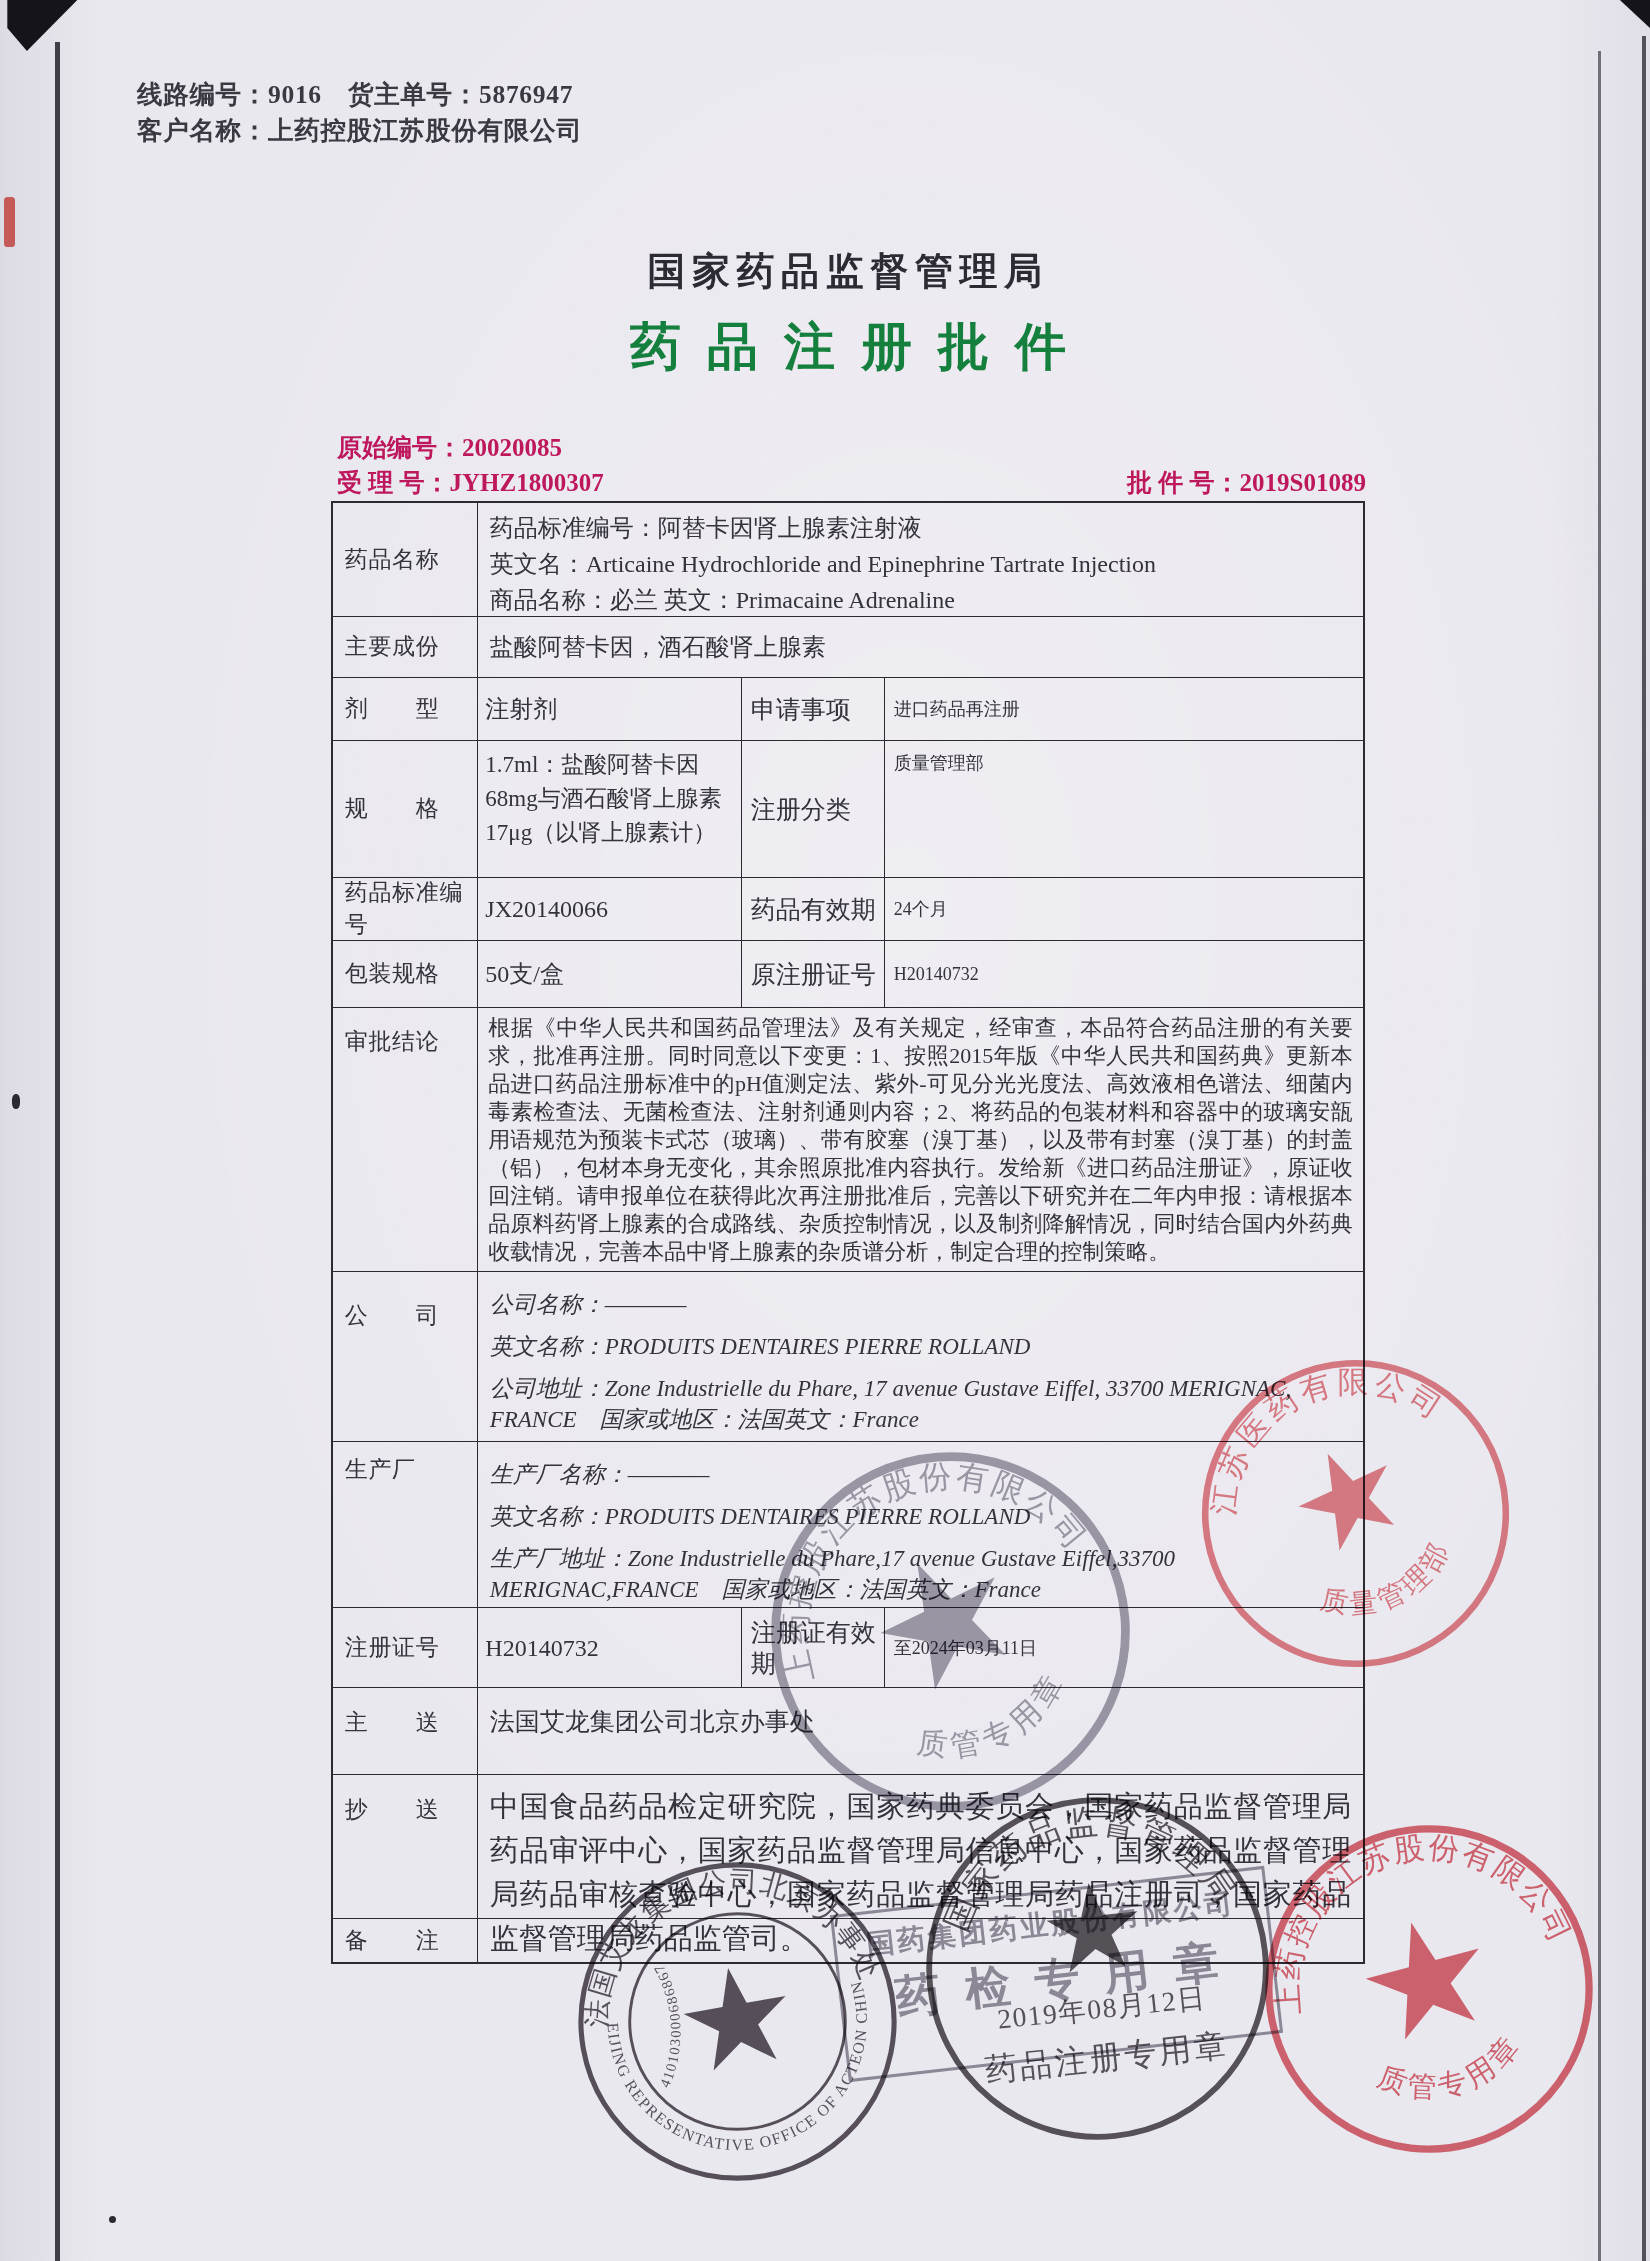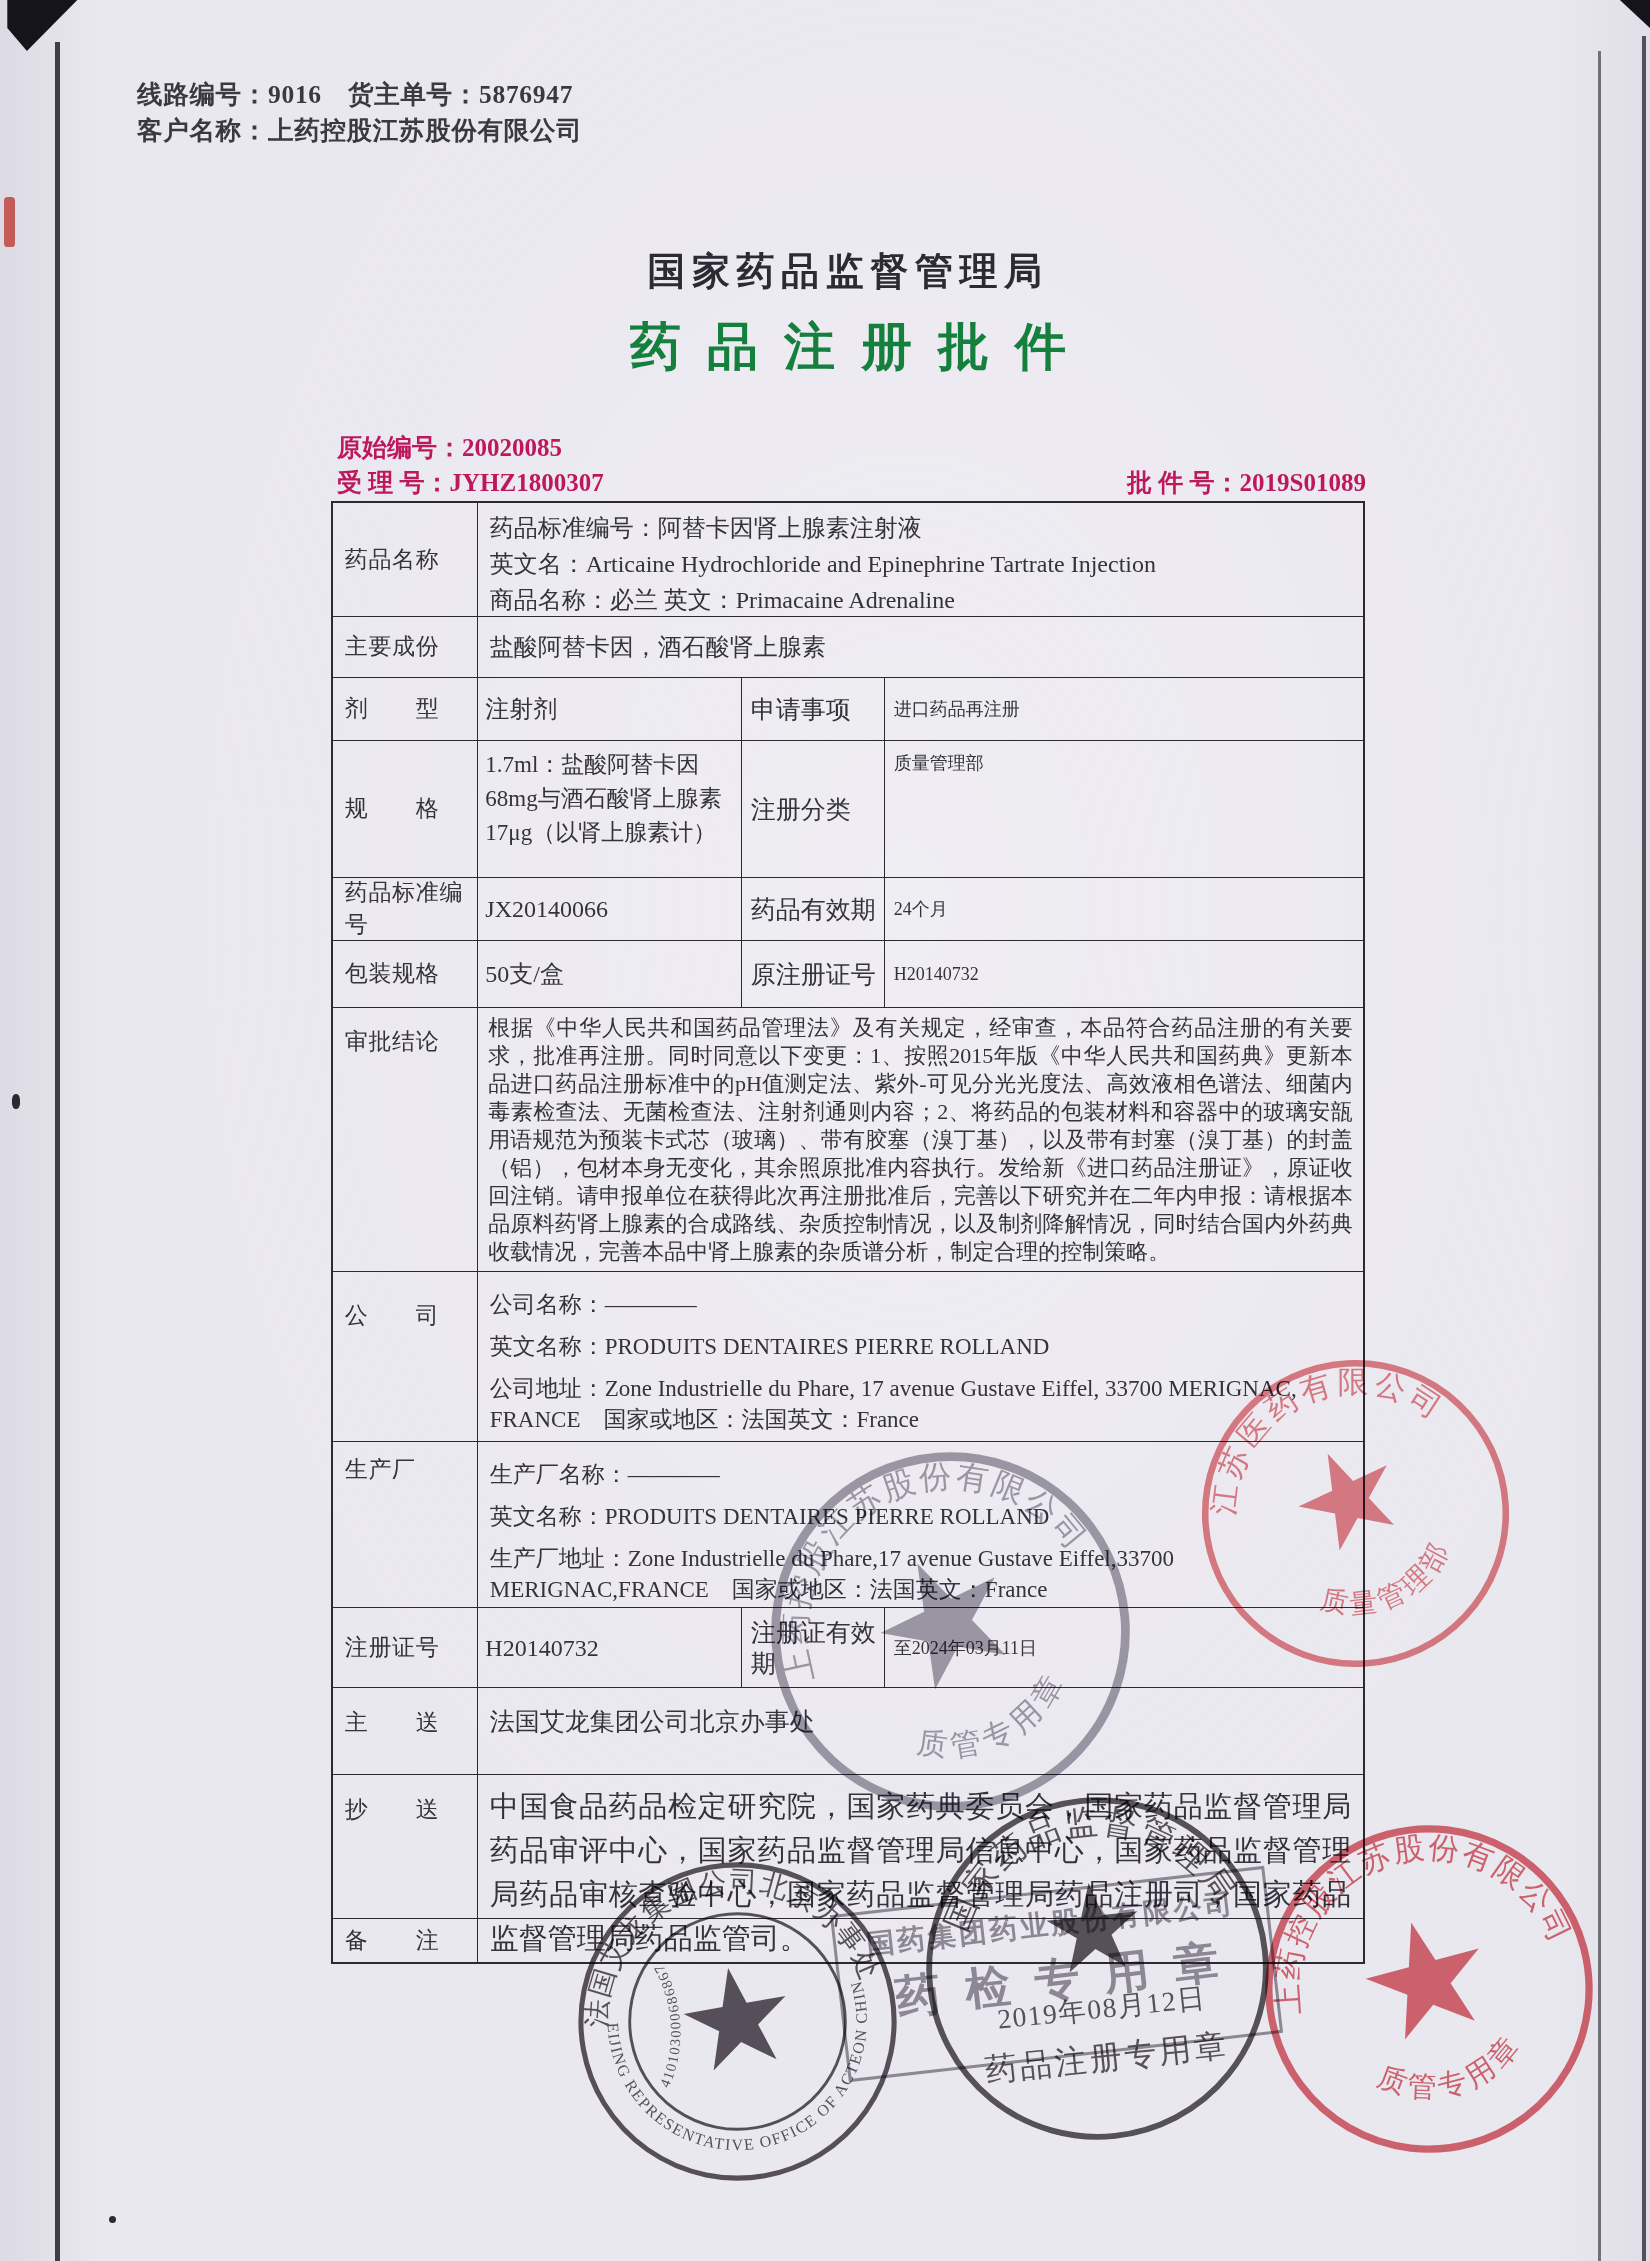--- a/index.html
+++ b/index.html
@@ -49,21 +49,21 @@
   .lt{align-items:flex-start;}
   .h1{height:113px;} .h2{height:61px;} .h3{height:63px;} .h4{height:137px;}
   .h5{height:63px;} .h6{height:67px;} .h7{height:264px;} .h8{height:170px;}
   .h9{height:166px;} .h10{height:80px;} .h11{height:87px;} .h12{height:144px;} .h13{height:44px;}
   .h4 .c2{align-items:flex-start;padding-top:7.3px;font-size:23px;}
   .h7 .c1{padding-top:17.5px;}
   .h7 .cw{font-size:22px;line-height:28px;text-align:justify;padding:5.8px 10.2px;}
   .h8 .c1{padding-top:28px;}
   .h9 .c1{padding-top:11.7px;}
   .h8 .cw,.h9 .cw{font-size:23px;line-height:31px;padding-top:5.8px;}
-  .h8 .ln,.h9 .ln{margin:11px 0;}
+  .h8 .ln,.h9 .ln{margin:11px 0;font-style:italic;}
   .h11 .c1,.h12 .c1{padding-top:19px;}
   .h11 .cw{padding-top:16px;font-size:25px;}
   .h12 .cw{font-size:29px;line-height:44px;text-align:justify;padding:8.7px 11.7px;}
 
   
   .stamp{position:absolute;mix-blend-mode:multiply;}
   .stamp text{fill:currentColor;}
   .stamp .sc{fill:none;stroke:currentColor;}
   .stamp polygon{fill:currentColor;}
   .s-acteon{left:570px;top:1854px;width:335px;height:335px;color:#46404a;opacity:.88;transform:rotate(-10deg);}

